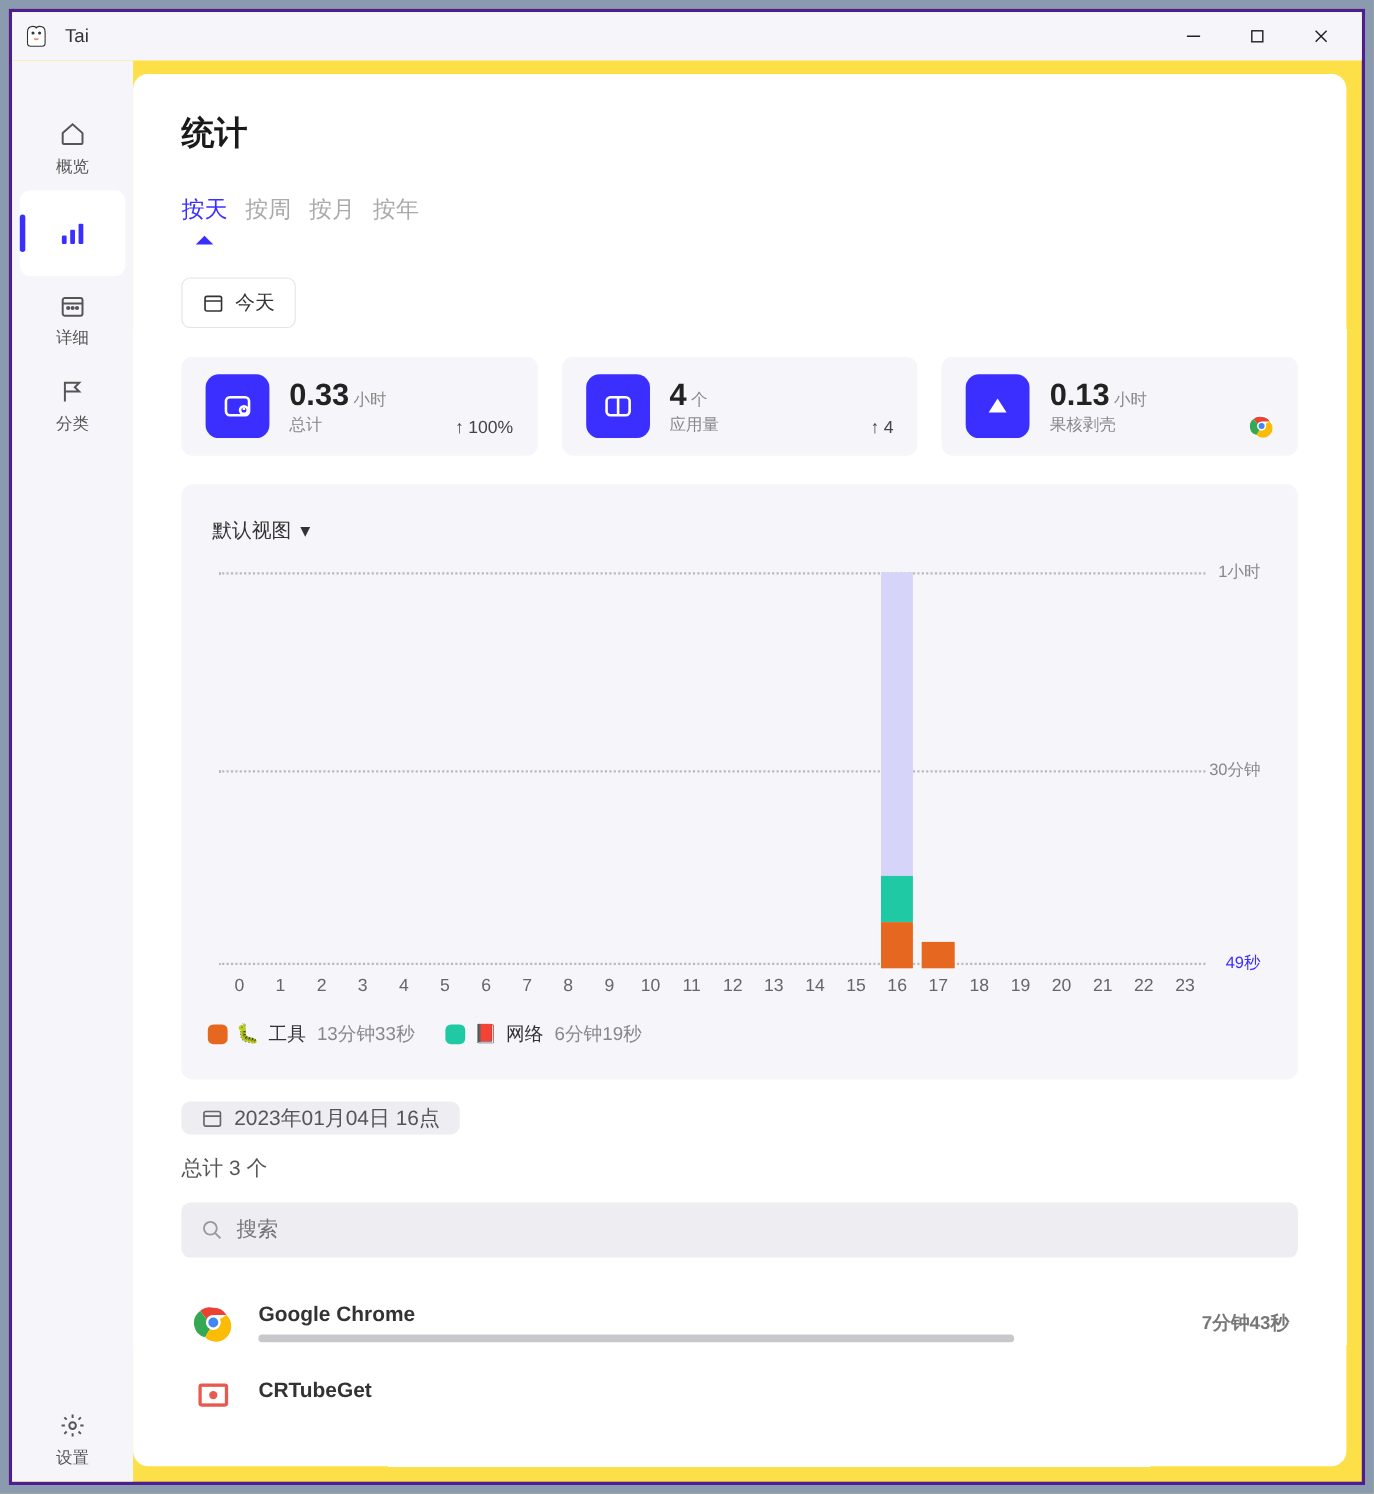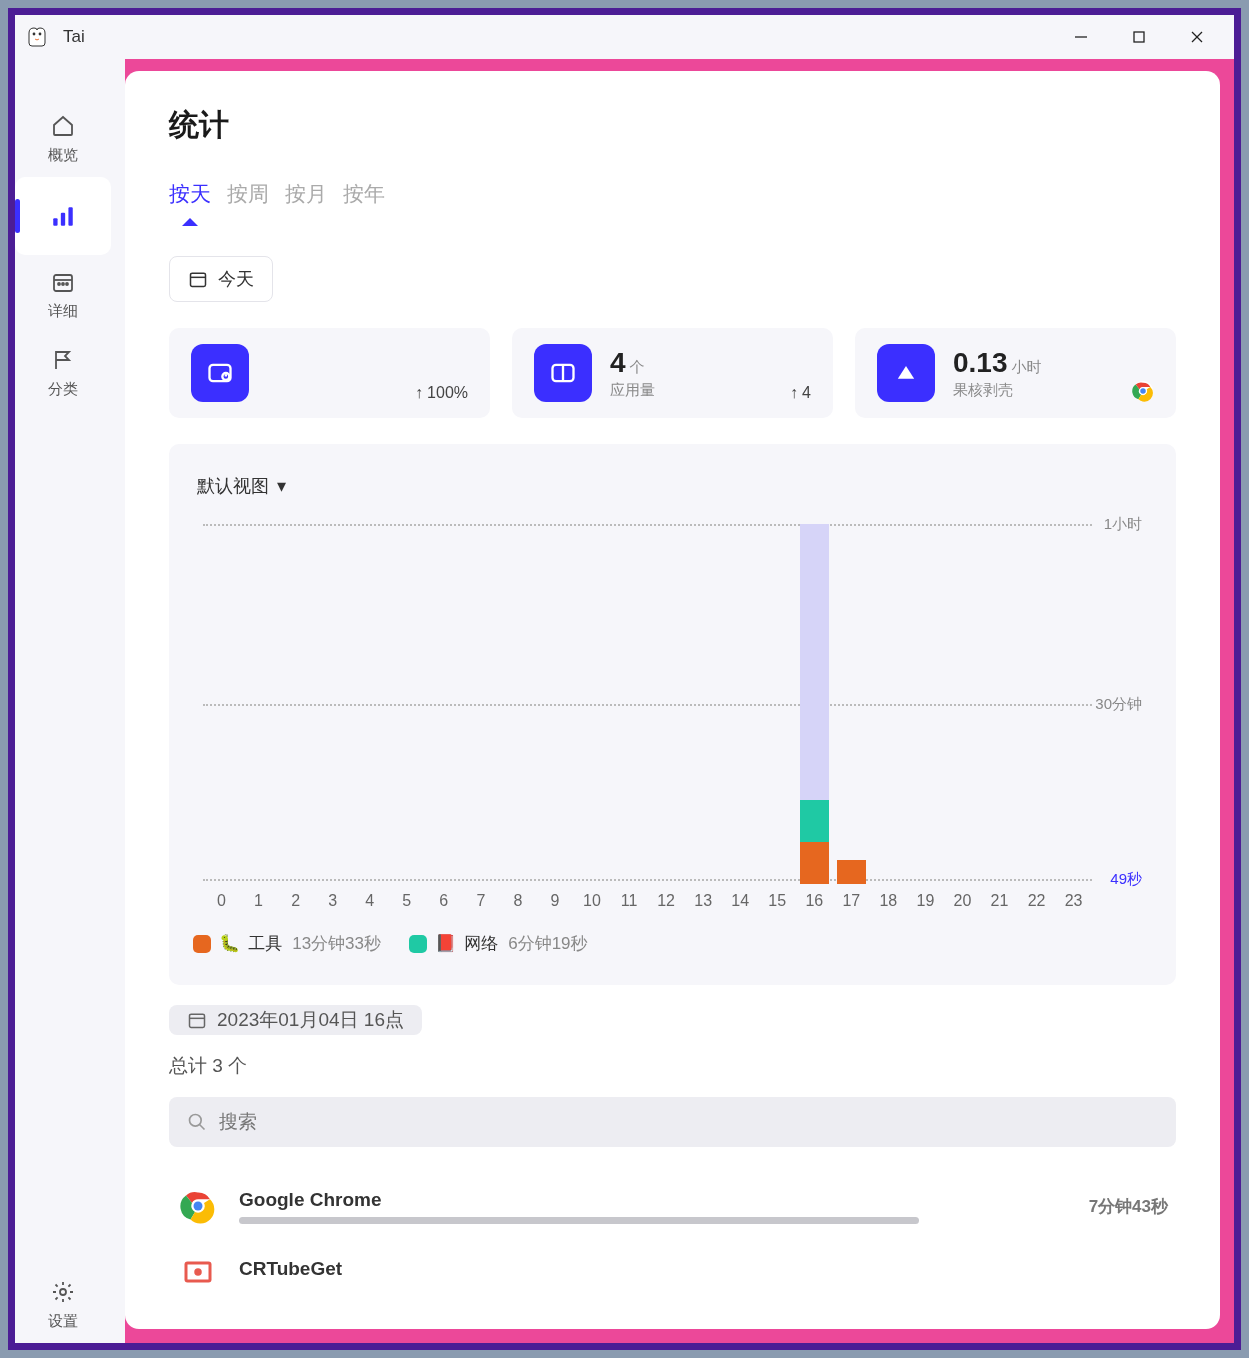--- a/index.html
+++ b/index.html
@@ -1,25 +1,25 @@
 <!DOCTYPE html>
 <html><head>
 <meta charset="utf-8">
 <style>
 * { margin: 0; padding: 0; box-sizing: border-box; font-family: "Segoe UI", "Microsoft YaHei", sans-serif; }
 body { background: #8a9bb0; padding: 8px; width: 1249px; height: 1358px; overflow: hidden; }
-.window { background: #ec4899; width: 100%; height: 100%; display: flex; flex-direction: column; border: 7px solid #4c1d95; }
+.window { background: #fde047; width: 100%; height: 100%; display: flex; flex-direction: column; border: 3px solid #4c1d95; }
 .titlebar { height: 44px; display: flex; align-items: center; padding: 0 8px; background: #f6f6fa; }
 .titlebar .app-icon { width: 28px; height: 28px; display: flex; align-items: center; justify-content: center; font-size: 20px; }
 .titlebar .title { margin-left: 12px; font-size: 17px; color: #333; }
 .titlebar .spacer { flex: 1; }
 .titlebar .win-btn { width: 58px; height: 40px; display: flex; align-items: center; justify-content: center; color: #222; }
 .titlebar .win-btn svg { width: 14px; height: 14px; }
 .body { flex: 1; display: flex; overflow: hidden; }
-.sidebar { width: 110px; background: #f6f6fa; display: flex; flex-direction: column; padding-top: 40px; }
+.sidebar { width: 110px; background: #f6f6fa; display: flex; flex-direction: column; align-items: center; padding-top: 40px; }
 .side-item { width: 96px; height: 78px; display: flex; flex-direction: column; align-items: center; justify-content: center; gap: 6px; color: #555; font-size: 15px; border-radius: 10px; position: relative; }
 .side-item.active { background: #fff; color: #333; }
 .side-item.active::before { content: ""; position: absolute; left: 0; top: 22px; width: 5px; height: 34px; background: #3b2fff; border-radius: 3px; }
 .side-item .icon { width: 28px; height: 28px; display: flex; align-items: center; justify-content: center; color: #555; }
 .side-item.active .icon { color: #3b2fff; }
 .side-spacer { flex: 1; }
 .main { flex: 1; background: #fff; border-radius: 14px; margin: 12px 14px 14px 0; padding: 34px 44px; overflow-y: auto; position: relative; }
 .main::-webkit-scrollbar { width: 10px; }
 .main::-webkit-scrollbar-thumb { background: #bbb; border-radius: 5px; }
 .page-title { font-size: 30px; font-weight: 600; color: #1a1a1a; margin-bottom: 34px; }
@@ -182,20 +182,24 @@
 
       <div class="cards">
         <div class="card">
           <div class="card-icon">
               <svg viewBox="0 0 24 24" width="28" height="28" fill="none" stroke="#fff" stroke-width="2">
                 <rect x="3" y="5" width="18" height="14" rx="3"></rect>
                 <circle cx="17" cy="15" r="3"></circle>
                 <line x1="17" y1="15" x2="17" y2="13"></line>
               </svg>
             </div>
+          <div class="card-body">
+            <div><span class="card-val">0.33</span><span class="card-unit">小时</span></div>
+            <div class="card-label">总计</div>
+          </div>
           <div class="card-extra">
               <span>↑</span>
               <span>100%</span>
             </div>
         </div>
         <div class="card">
           <div class="card-icon">
               <svg viewBox="0 0 24 24" width="28" height="28" fill="none" stroke="#fff" stroke-width="2">
                 <rect x="3" y="5" width="18" height="14" rx="3"></rect>
                 <line x1="12" y1="5" x2="12" y2="19"></line>

